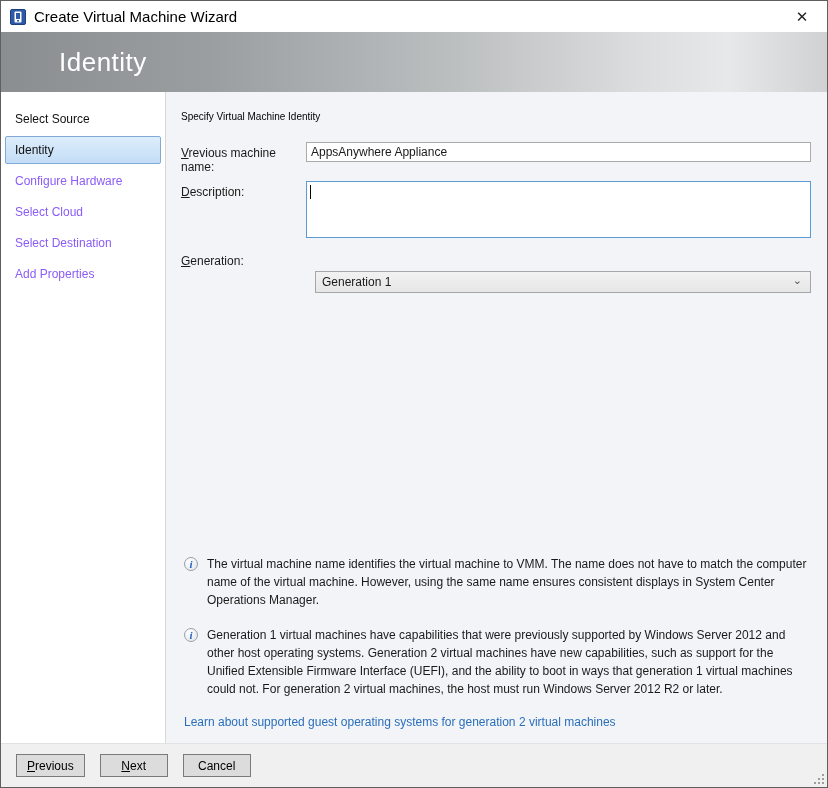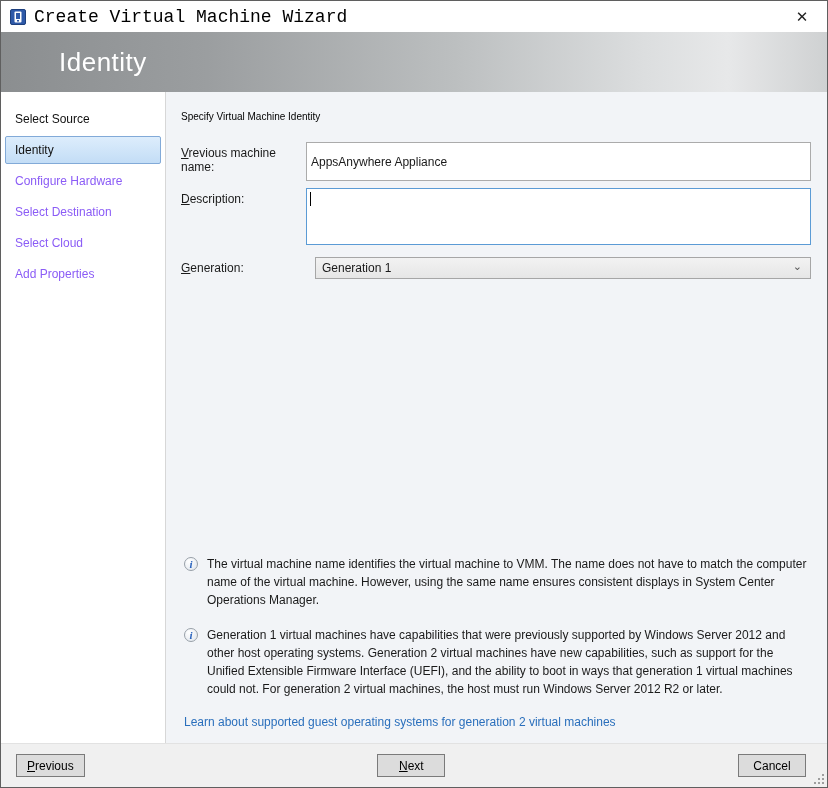--- a/index.html
+++ b/index.html
@@ -17,21 +17,21 @@
     background: #fff;
   }
   
   .titlebar {
     height: 31px; flex: 0 0 31px;
     display: flex; align-items: center;
     background: #fff;
     padding: 0 10px 0 9px;
   }
   .titlebar .app-icon { width: 16px; height: 16px; margin-right: 8px; flex: 0 0 16px; }
-  .titlebar .title { font-size: 18px; color: #000; flex: 1 1 auto; font-family: Liberation Mono, monospace; }
+  .titlebar .title { font-size: 15px; color: #000; flex: 1 1 auto; }
   .close-btn {
     width: 30px; height: 24px;
     display: flex; align-items: center; justify-content: center;
     font-size: 15px; color: #222; cursor: default;
   }
   
   .banner {
     height: 60px; flex: 0 0 60px;
     background: linear-gradient(90deg, #8b8e90 0%, #9b9ea0 25%, #bcbfc0 55%, #dcdedf 78%, #e7e8e9 88%, #cfd1d2 100%);
     display: flex; align-items: center;
@@ -72,21 +72,21 @@
   }
   
   .form { margin-top: 20px; }
   .form-row { display: flex; margin-bottom: 7px; }
   .form-row .lbl {
     flex: 0 0 125px; padding-top: 4px; font-size: 12px; color: #1a1a1a;
   }
   .form-row .lbl .u { text-decoration: underline; }
   .field-wrap { flex: 1 1 auto; position: relative; }
   input.text-field {
-    width: 100%; height: 39px;
+    width: 100%; height: 20px;
     border: 1px solid #ababab; background: #fff;
     font-family: "Liberation Sans", sans-serif; font-size: 12px;
     padding: 0 4px; color: #1a1a1a; outline: none;
   }
   textarea.desc-field {
     width: 100%; height: 57px;
     border: 1px solid #5b9bd5; background: #fff;
     font-family: "Liberation Sans", sans-serif; font-size: 12px;
     padding: 2px 4px; resize: none; outline: none;
   }
@@ -95,20 +95,21 @@
     width: 1px; height: 14px; background: #000;
     pointer-events: none;
   }
   .combo {
     height: 22px;
     border: 1px solid #a6a6a6;
     background: linear-gradient(to bottom, #f2f2f2 0%, #e6e6e6 100%);
     display: flex; align-items: center;
     padding: 0 8px 0 6px; font-size: 12px; color: #1a1a1a;
     cursor: default;
+    margin-top: 21px;
   }
   .combo .combo-value { flex: 1 1 auto; }
   .combo .chevron { font-size: 11px; color: #555; line-height: 1; margin-top: -4px; }
   .row-gen { margin-top: 9px; gap: 9px; }
   
   .notes { margin-top: auto; }
   .note { display: flex; margin-bottom: 17px; }
   .note .info-icon {
     flex: 0 0 14px; width: 14px; height: 14px; margin: 2px 9px 0 3px;
     border: 1px solid #98a0a8; border-radius: 50%;
@@ -120,21 +121,21 @@
   }
   .note .note-text { font-size: 12px; line-height: 18px; color: #1a1a1a; max-width: 622px; }
   .learn-link {
     color: #2a6fbc; font-size: 12px; margin: -7px 0 14px 3px;
     text-decoration: none; display: inline-block; cursor: pointer;
   }
   
   .footer {
     height: 44px; flex: 0 0 44px;
     background: #f0f0f0; border-top: 1px solid #e2e2e2;
-    display: flex; align-items: center; justify-content: space-between;
+    display: flex; align-items: center; justify-content: flex-start;
     padding-right: 21px; position: relative;
   }
   .btn {
     min-width: 68px; height: 23px; margin-left: 15px;
     background: #dcdcdc; border: 1px solid #7a7a7a;
     font-family: "Liberation Sans", sans-serif; font-size: 12px; color: #000;
     cursor: default; padding: 0 10px;
   }
   .btn .u { text-decoration: underline; }
   .resize-grip {
@@ -176,24 +177,24 @@
       <div class="nav-item done">
         <span>Select Source</span>
       </div>
       <div class="nav-item selected">
         <span>Identity</span>
       </div>
       <div class="nav-item pending">
         <span>Configure Hardware</span>
       </div>
       <div class="nav-item pending">
+        <span>Select Cloud</span>
+      </div>
+      <div class="nav-item pending">
         <span>Select Destination</span>
-      </div>
-      <div class="nav-item pending">
-        <span>Select Cloud</span>
       </div>
       <div class="nav-item pending">
         <span>Add Properties</span>
       </div>
     </div>
 
     <div class="main">
       <div class="page-heading">Specify Virtual Machine Identity</div>
 
       <div class="form">

